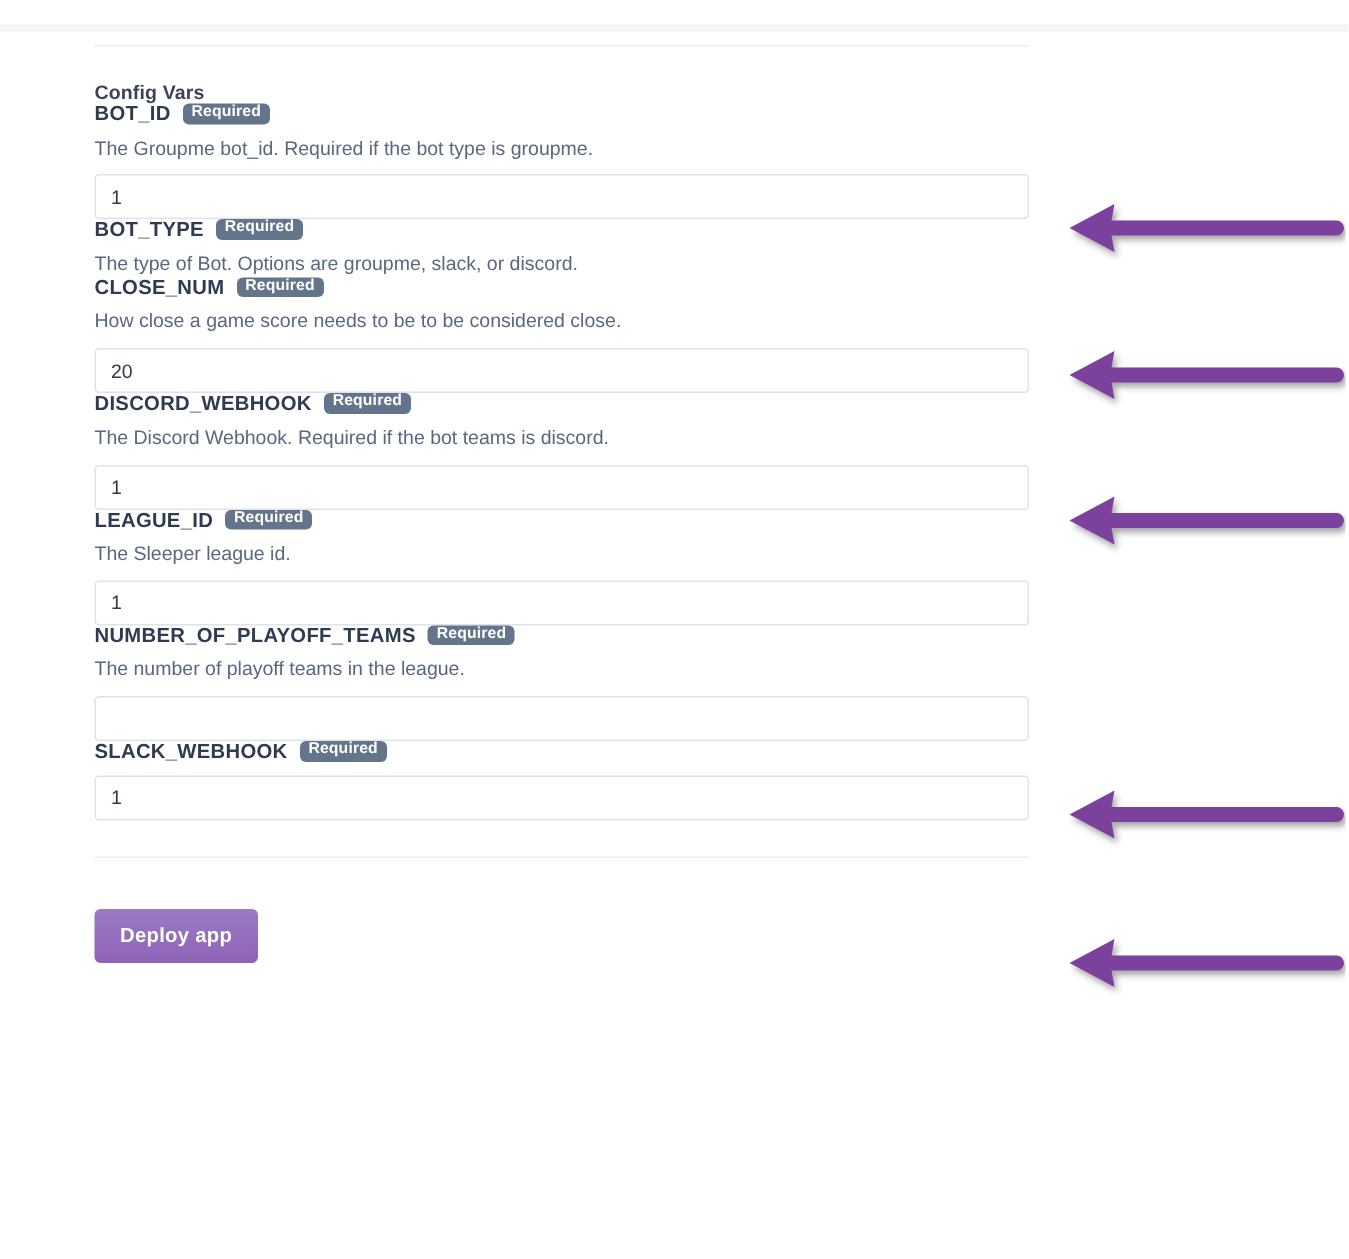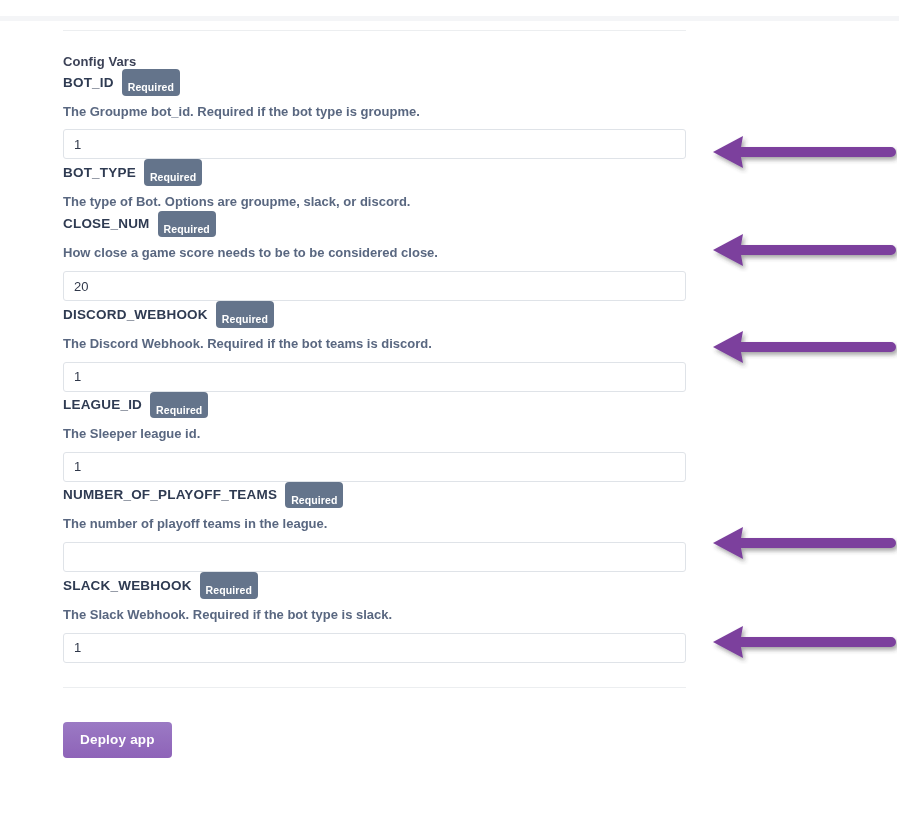--- a/index.html
+++ b/index.html
@@ -75,30 +75,29 @@
     color: #2f3b52;
     letter-spacing: 0.2px;
   }
   .badge {
     display: inline-block;
     background: #64748b;
     color: #ffffff;
     font-size: 10.5px;
     font-weight: bold;
     border-radius: 4px;
-    padding: 13px 6px 3px 6px;
+    padding: 0 6px 3px 6px;
     line-height: 1;
     letter-spacing: 0.1px;
   }
   .field-desc {
     font-size: 13px;
     color: #596780;
     margin-top: 8px;
     line-height: 1.3;
-    font-weight: bold;
   }
   .field-input {
     display: block;
     box-sizing: border-box;
     width: 623px;
     height: 30px;
     margin-top: 9px;
     padding: 0 10px;
     border: 1px solid #dfe3e8;
     border-radius: 3px;
@@ -212,21 +211,20 @@
       <div class="field-desc">The number of playoff teams in the league.</div>
       <input class="field-input" type="text" value="" style="">
     </div>
 
     
     <div class="field">
       <div class="field-head">
         <span class="field-label">SLACK_WEBHOOK</span>
         <span class="badge">Required</span>
       </div>
-      <div class="field-desc">The Slack Webhook. Required if the bot type is slack.</div>
       <input class="field-input" type="text" value="1" style="">
     </div>
 
     <div class="footer-divider"></div>
 
     <button class="deploy-button">Deploy app</button>
   </div>
 
   <div class="arrow" style="left:711px; top:114px;">
     <svg width="186" height="44" viewBox="0 0 186 44" xmlns="http://www.w3.org/2000/svg">

